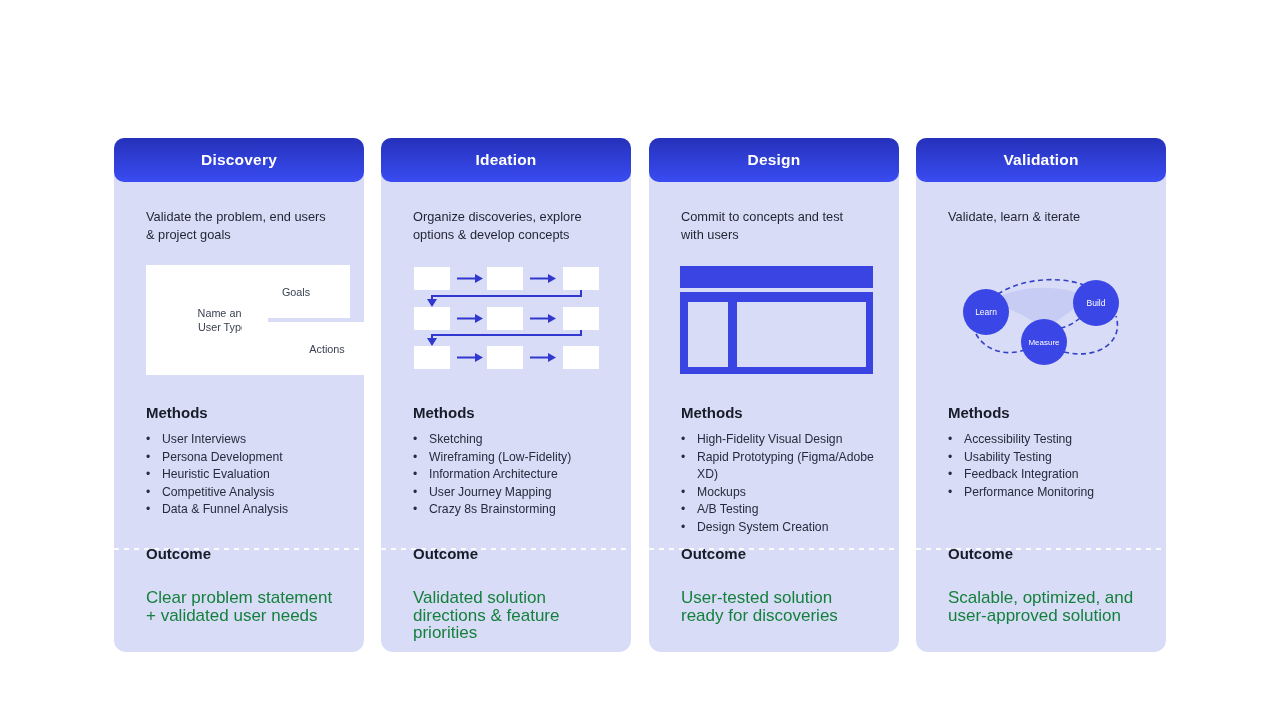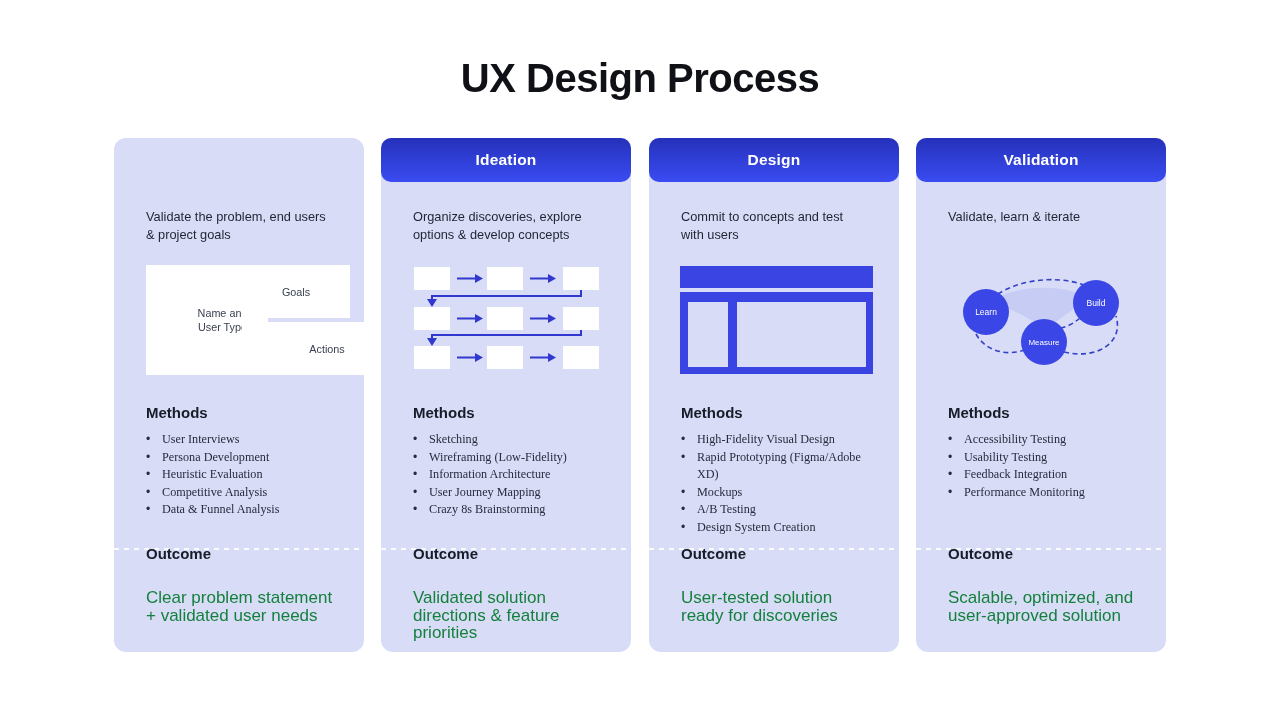--- a/index.html
+++ b/index.html
@@ -31,39 +31,39 @@
   .pbox.goals{left:128px;top:7px;width:108px;height:53px;}
   .pbox.actions{left:128px;top:64px;width:98px;height:53px;padding-left:36px;}
 
   .sec-title{position:absolute;left:32px;font-size:15px;font-weight:700;color:#171c29;}
   .methods-title{top:266px;}
   .outcome-title{top:407px;}
 
   .methods-list{position:absolute;top:293px;left:32px;margin:0;padding:0;list-style:none;}
   .methods-list li{display:flex;font-size:12.2px;line-height:17.5px;color:#262c3e;}
   .methods-list li .bullet{width:16px;flex:0 0 16px;}
-  .methods-list li .m-text{width:178px;font-family:Liberation Serif, serif;}
+  .methods-list li .m-text{width:178px;}
 
   .sep{position:absolute;top:410px;left:0;right:0;height:2px;
        background:repeating-linear-gradient(90deg,#ffffff 0 5px,transparent 5px 10px);opacity:.9;}
 
   .outcome-text{position:absolute;top:451px;left:32px;width:190px;
         font-size:17px;line-height:17.5px;color:#15803d;}
 
   svg{display:block;}
   .svg-illus{position:absolute;left:0;}
 </style>
 </head>
 <body>
 
 <div class="canvas">
 
-  <div class="title">UX Design Process</div>
 
   <div class="card c1">
+    <div class="card-header">Discovery</div>
     <div class="desc">Validate the problem, end users &amp; project goals</div>
 
     <div class="illus">
       <div class="pbox name">
           <span>Name and User Type</span>
         </div>
       <div class="pbox goals">
           <span>Goals</span>
         </div>
       <div class="pbox actions">

